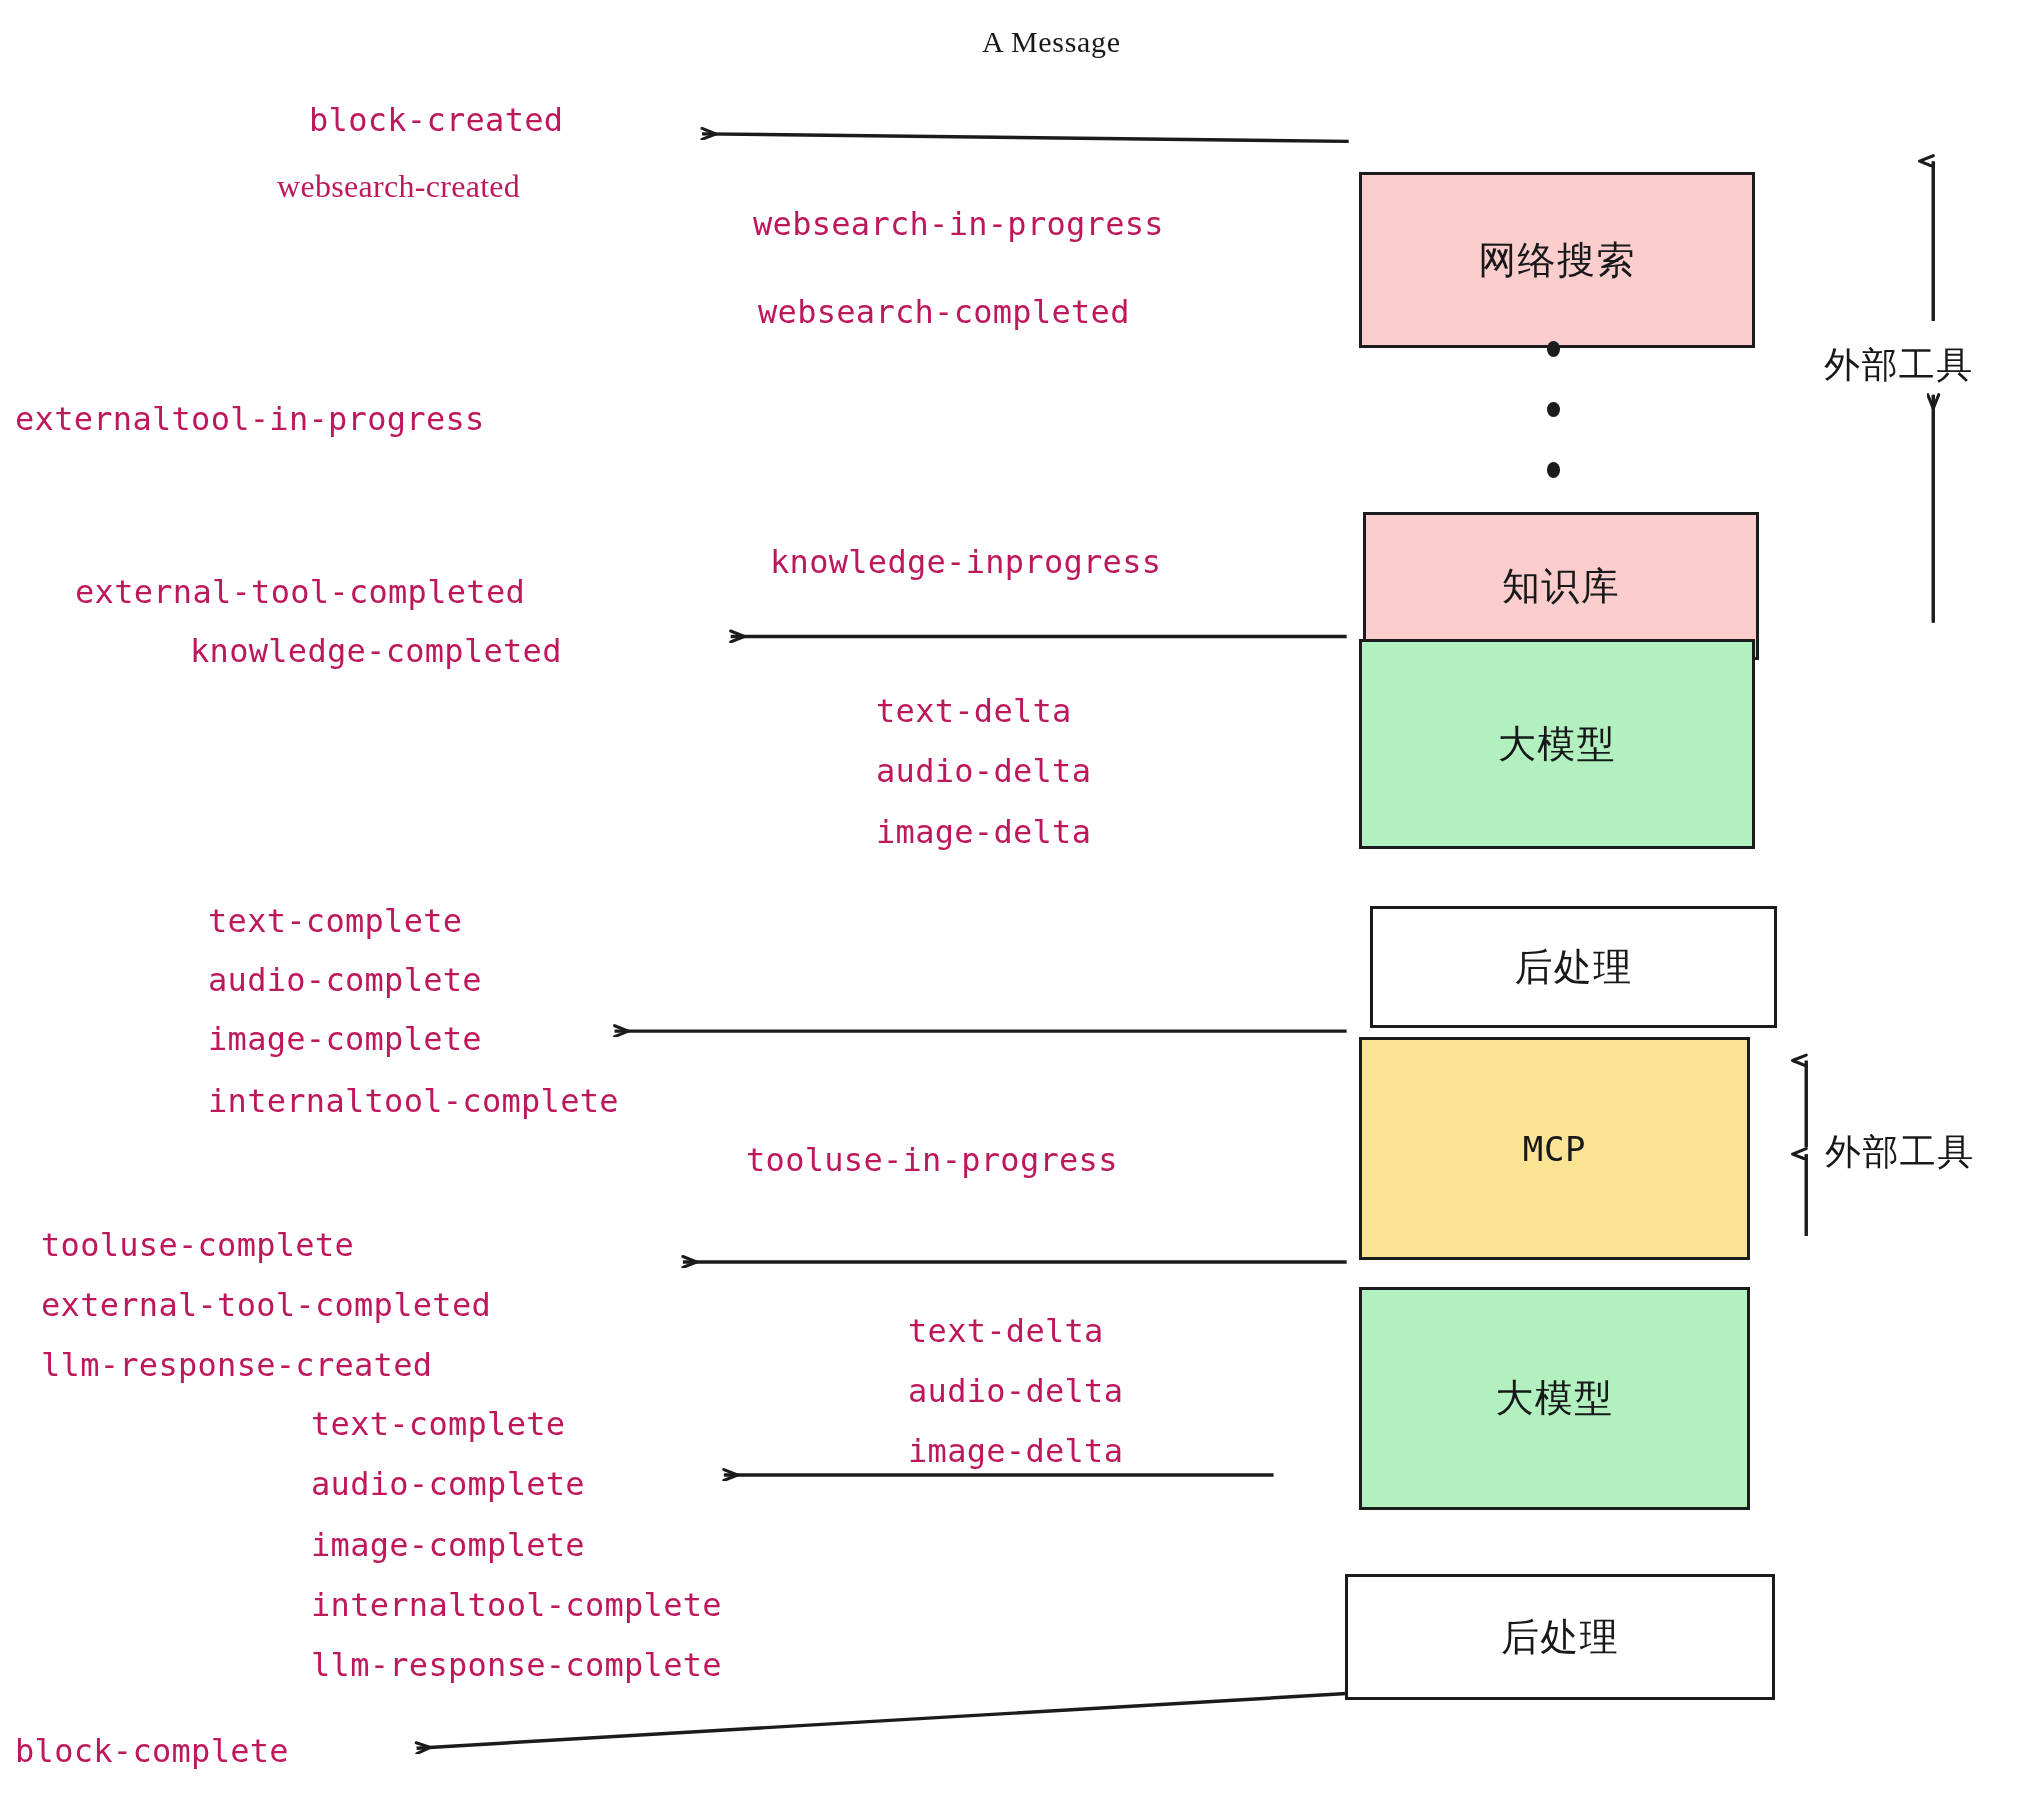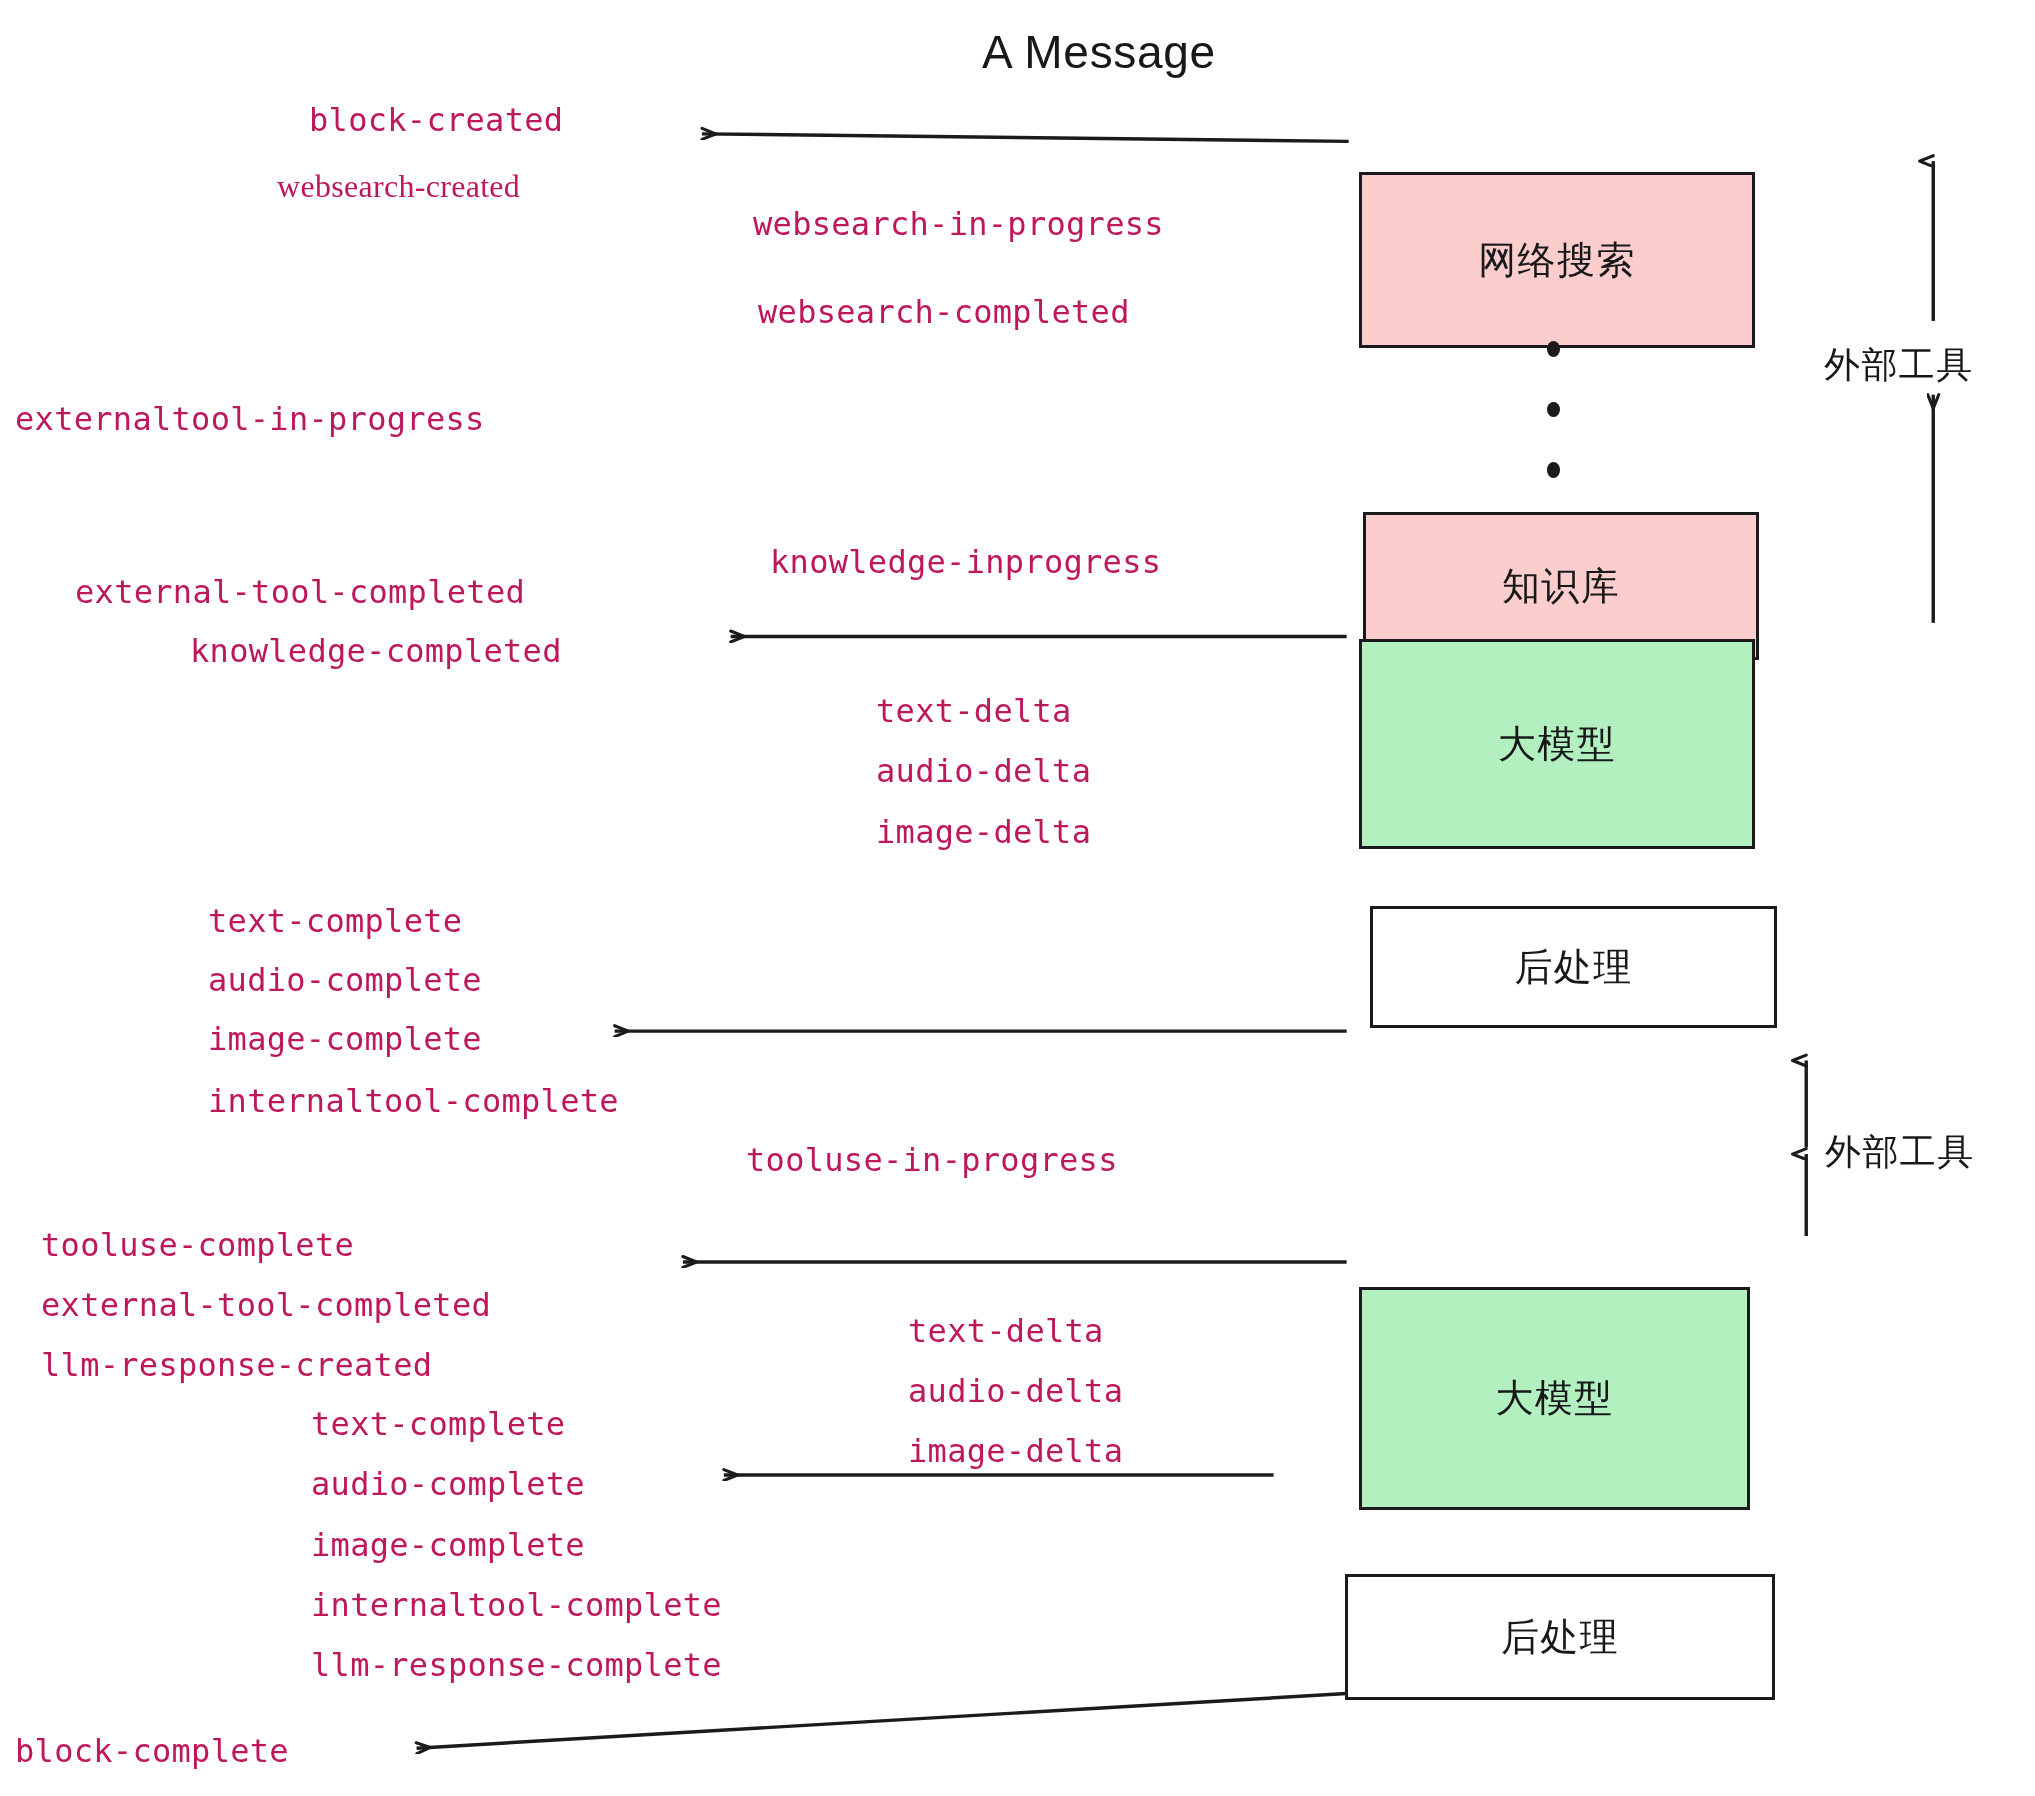--- a/index.html
+++ b/index.html
@@ -22,22 +22,22 @@
     color: #be185d;
     font-family: "DejaVu Sans Mono", "Liberation Mono", monospace;
     font-size: 32px;
     letter-spacing: 0.3px;
     line-height: 1;
   }
   .title {
     position: absolute;
     white-space: nowrap;
     color: #17181a;
-    font-family: Liberation Sans, sans-serif;
-    font-size: 46px;
+    font-family: Liberation Serif, serif;
+    font-size: 30px;
     letter-spacing: 0.7px;
   }
   
   .box {
     position: absolute;
     box-sizing: border-box;
     border: 3.4px solid #1b1b1d;
     display: flex;
     align-items: center;
     justify-content: center;
@@ -138,20 +138,23 @@
   </div>
 
   <div class="box" style="left:1359px; top:639px; width:396px; height:210px; background:#b2f0bf;">
     <span>大模型</span>
   </div>
 
   <div class="box" style="left:1370px; top:906px; width:407px; height:122px; background:#ffffff;">
     <span>后处理</span>
   </div>
 
+  <div class="box mcp" style="left:1359px; top:1037px; width:391px; height:223px; background:#fae392;">
+    <span>MCP</span>
+  </div>
 
   <div class="box" style="left:1359px; top:1287px; width:391px; height:223px; background:#b2f0bf;">
     <span>大模型</span>
   </div>
 
   <div class="box" style="left:1345px; top:1574px; width:430px; height:126px; background:#ffffff;">
     <span>后处理</span>
   </div>
 
   <div class="grouplabel" style="left:1824px; top:341px;">外部工具</div>

